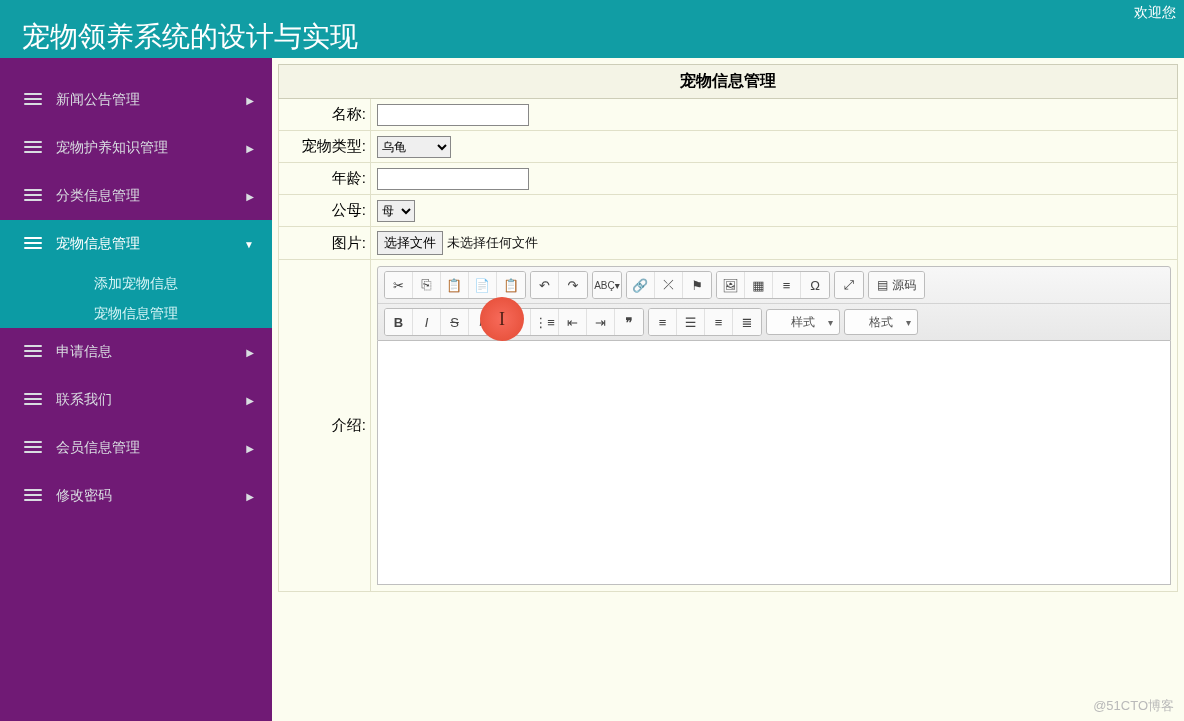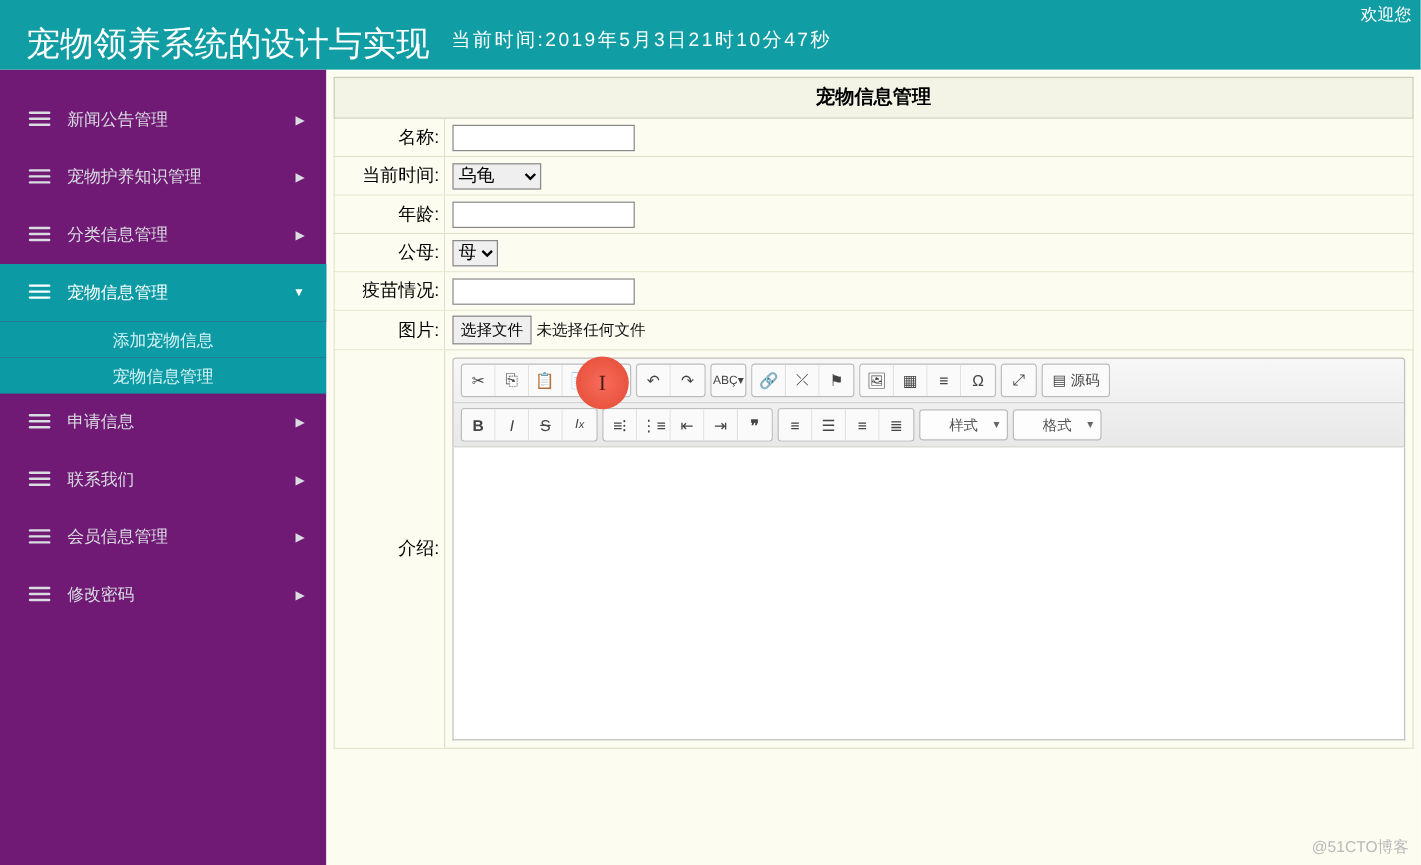--- a/index.html
+++ b/index.html
@@ -17,21 +17,21 @@
 .nav-item.active { background: #0c9ba4; color: #fff; }
 .nav-item .chevron { position: absolute; right: 18px; font-size: 10px; }
 .sub-item { height: 30px; line-height: 30px; text-align: center; background: #0c9ba4; color: #d6f4f6; font-size: 14px; cursor: pointer; }
 .main { flex: 1; background: #fcfdf0; padding: 6px 6px 0 6px; overflow: hidden; }
 .panel-title { border: 1px solid #cdcdb8; background: #f4f4e6; text-align: center; font-weight: bold; font-size: 16px; padding: 6px 0; }
 .form-row { display: flex; border: 1px solid #e0e0c8; border-top: none; min-height: 32px; align-items: stretch; }
 .form-row:first-of-type { border-top: none; }
 .form-label { width: 92px; text-align: right; padding: 5px 4px 5px 0; font-size: 15px; border-right: 1px solid #e0e0c8; display: flex; align-items: center; justify-content: flex-end; background: #fcfdf0; }
 .form-value { flex: 1; padding: 4px 6px; display: flex; align-items: center; background: #fcfdf0; }
 .form-value input[type=text] { width: 152px; height: 22px; border: 1px solid #888; padding: 0 3px; font-size: 13px; }
-.form-value select { height: 22px; border: 1px solid #888; background: #efefef; font-size: 15px; }
+.form-value select { height: 22px; border: 1px solid #888; background: #efefef; font-size: 12px; }
 .sel-type { width: 74px; }
 .sel-gender { width: 38px; }
 .file-btn { border: 1px solid #888; background: #efefef; padding: 2px 6px; font-size: 13px; cursor: pointer; }
 .file-status { font-size: 13px; margin-left: 4px; color: #111; }
 .editor-row { display: flex; border: 1px solid #e0e0c8; border-top: none; }
 .editor-row .form-label { width: 92px; display: flex; align-items: center; justify-content: flex-end; }
 .editor-wrap { flex: 1; padding: 6px; }
 .toolbar-outer { border: 1px solid #bfbfbf; background: linear-gradient(#f7f7f7,#e8e8e8); border-radius: 3px 3px 0 0; }
 .toolbar-line { display: flex; align-items: center; padding: 4px 6px; gap: 4px; flex-wrap: wrap; }
 .tb-group { display: flex; border: 1px solid #bcbcbc; border-radius: 3px; background: #fdfdfd; overflow: hidden; }
@@ -44,23 +44,20 @@
 .cursor-dot { position: absolute; width: 44px; height: 44px; background: radial-gradient(circle, #f76b5b 0%, #e9543f 70%, rgba(233,84,63,0) 100%); border-radius: 50%; left: 480px; top: 297px; display: flex; align-items: center; justify-content: center; pointer-events: none; }
 .cursor-dot::after { content: "I"; font-family: serif; color: #4a1e14; font-size: 18px; }
 .watermark { position: absolute; right: 10px; bottom: 6px; font-size: 13px; color: #b9b9b9; }
 .bold{font-weight:bold;} .ital{font-style:italic;} .strike{text-decoration:line-through;}
 </style>
 </head>
 <body>
 
 <div class="header">
   <span class="header-title">宠物领养系统的设计与实现</span>
-  <span class="header-time">
-    <span>当前时间:</span><span>2019年5月3日21时10分47秒</span>
-  </span>
   <span class="header-welcome">欢迎您</span>
 </div>
 
 <div class="layout">
   <div class="sidebar">
     <div class="nav-item">
       <span class="stack-icon">
           <span></span>
           <span></span>
           <span></span>
@@ -138,41 +135,35 @@
   <div class="main">
     <div class="panel-title">宠物信息管理</div>
 
     <div class="form-row">
       <div class="form-label">名称:</div>
       <div class="form-value">
           <input type="text" style="">
         </div>
     </div>
     <div class="form-row">
-      <div class="form-label">当前时间:</div>
+      <div class="form-label">宠物类型:</div>
       <div class="form-value">
           <select class="sel-type"><option>乌龟</option></select>
         </div>
     </div>
     <div class="form-row">
       <div class="form-label">年龄:</div>
       <div class="form-value">
           <input type="text" style="">
         </div>
     </div>
     <div class="form-row">
       <div class="form-label">公母:</div>
       <div class="form-value">
           <select class="sel-gender"><option>母</option></select>
-        </div>
-    </div>
-    <div class="form-row">
-      <div class="form-label">疫苗情况:</div>
-      <div class="form-value">
-          <input type="text" style="">
         </div>
     </div>
     <div class="form-row">
       <div class="form-label">图片:</div>
       <div class="form-value">
         <span class="file-btn">选择文件</span>
         <span class="file-status">未选择任何文件</span>
       </div>
     </div>
 

